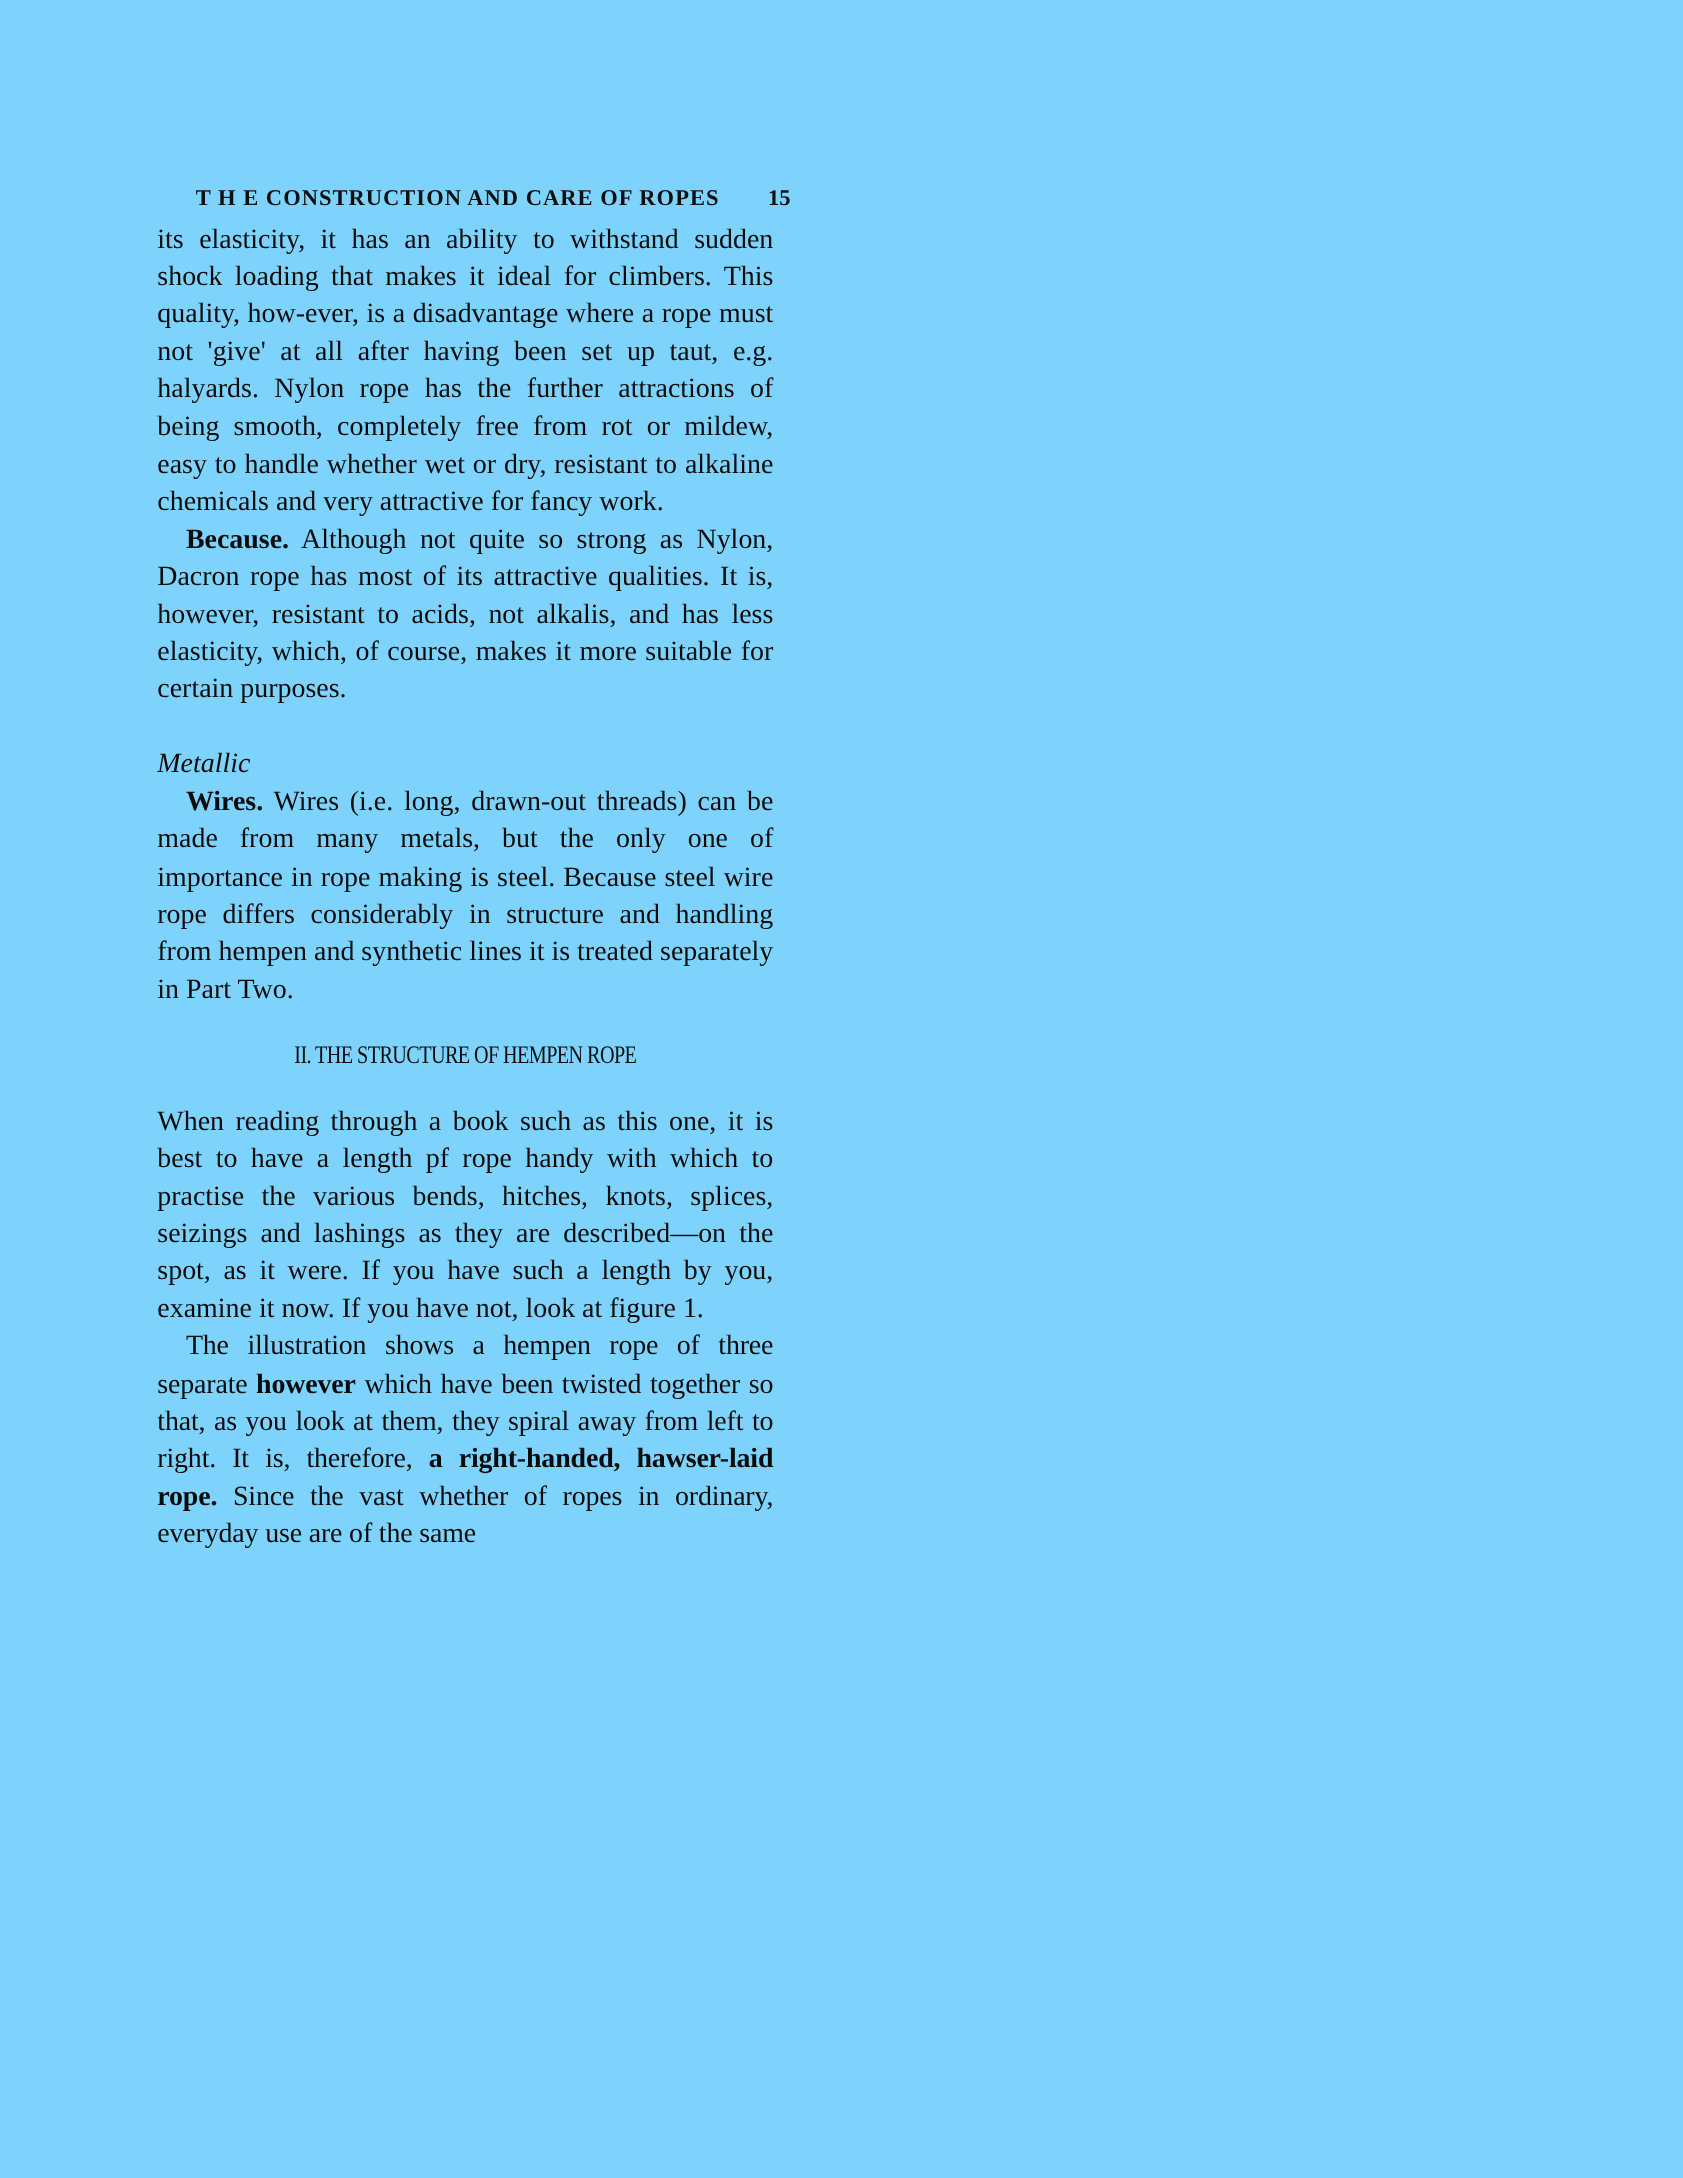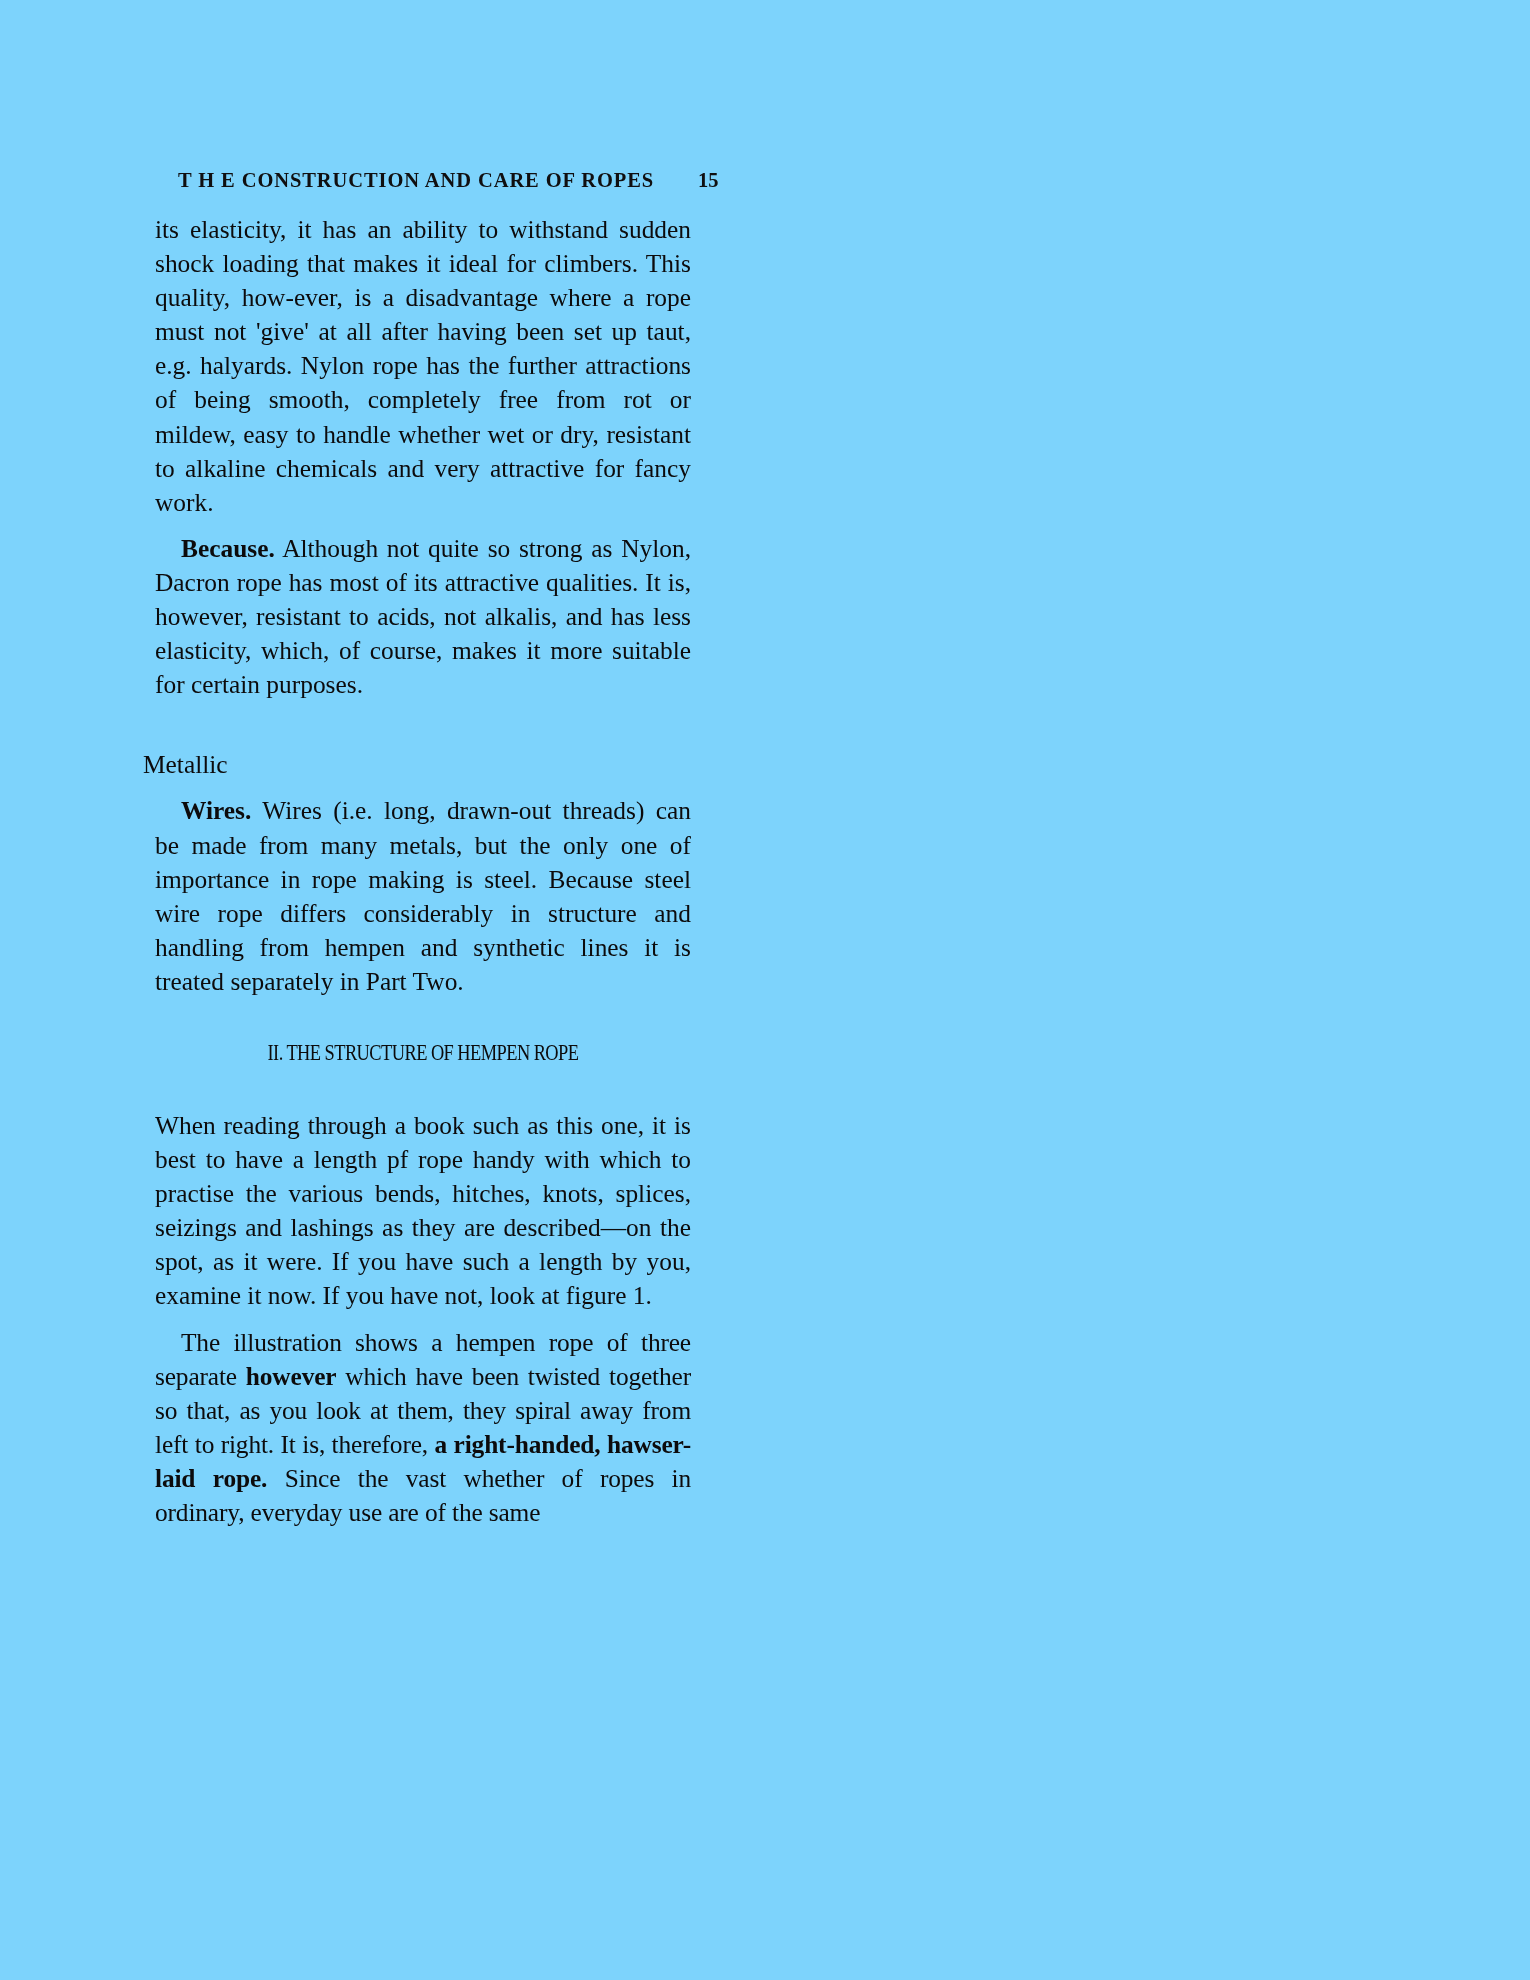--- a/index.html
+++ b/index.html
@@ -46,40 +46,41 @@
 
   
   .column {
     position: absolute;
     left: 143px;
     top: 200px;
     width: 560px;
   }
 
   p.body {
-    margin: 12px;
+    margin: 0;
     font-size: 25.4px;
     line-height: 34.1px;
     text-align: justify;
     text-justify: inter-word;
     color: #0c0b0c;
     hyphens: none;
   }
   p.body.indent {
     text-indent: 26px;
   }
   p.body.tight {
     letter-spacing: -0.15px;
   }
   b, strong { font-weight: bold; }
 
   .subhead {
     margin: 0;
     font-size: 25.4px;
     line-height: 34.1px;
+    font-style: italic;
     color: #0c0b0c;
   }
 
   .gap-sm { height: 34px; }
 
   
   .section-heading {
     margin: 0;
     text-align: center;
     font-family: "Liberation Serif", "DejaVu Serif", serif;

